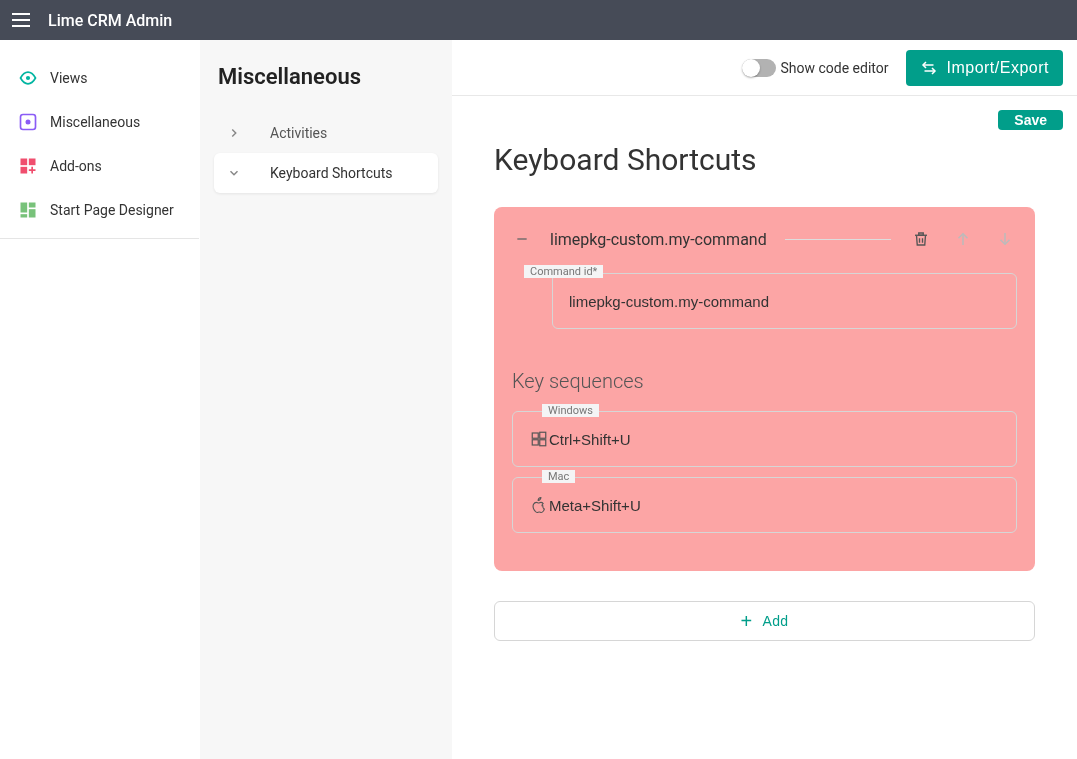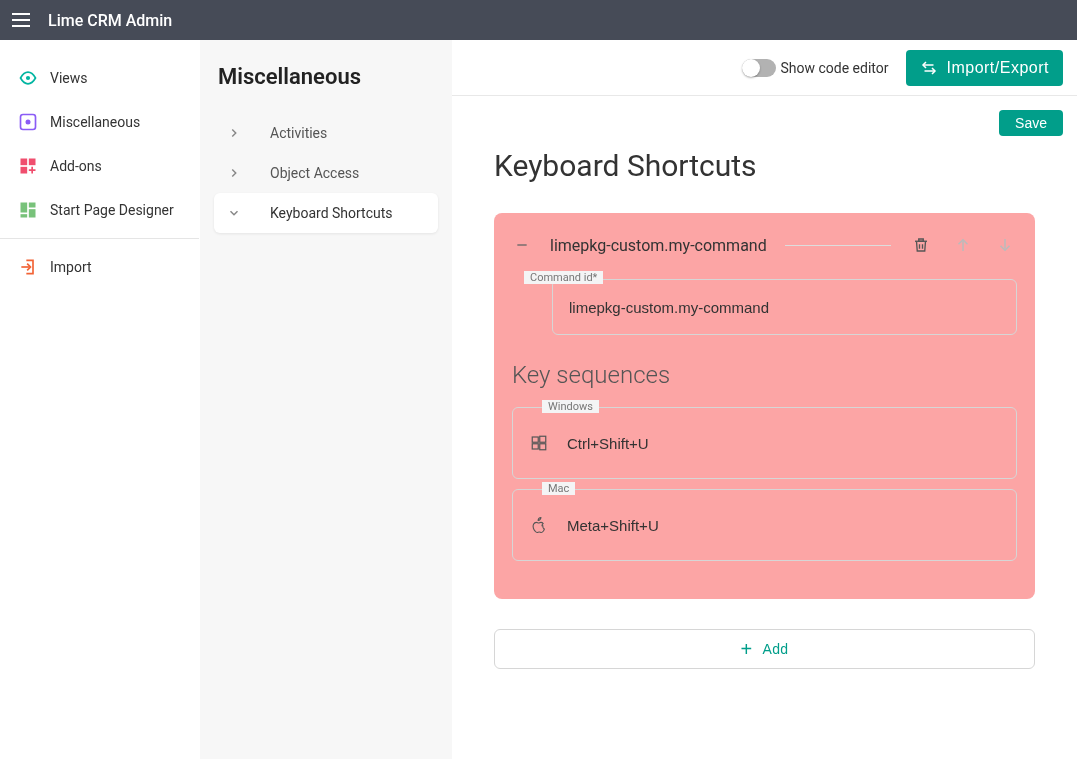--- a/index.html
+++ b/index.html
@@ -26,43 +26,43 @@
     .main { flex: 1; display: flex; flex-direction: column; }
     .toolbar { height: 56px; display: flex; align-items: center; justify-content: flex-end; padding: 0 14px; border-bottom: 1px solid #e8e8e8; gap: 18px; }
     .toggle-wrap { display: flex; align-items: center; gap: 4px; }
     .toggle { width: 34px; height: 18px; background: #b2b2b2; border-radius: 9px; position: relative; cursor: pointer; }
     .toggle .knob { width: 18px; height: 18px; background: #fff; border-radius: 50%; position: absolute; top: 0; left: 0; box-shadow: 0 1px 2px rgba(0,0,0,0.3); }
     .toggle-label { font-size: 14px; color: #333; }
     .btn-primary { background: #019e8a; color: #fff; border: none; border-radius: 4px; padding: 0 14px; height: 36px; font-size: 16px; font-weight: 500; letter-spacing: 0.5px; display: flex; align-items: center; gap: 8px; cursor: pointer; }
     .btn-primary .ic { width: 18px; height: 18px; display: flex; align-items: center; justify-content: center; }
 
     .save-row { display: flex; justify-content: flex-end; padding: 14px 14px 0; }
-    .btn-save { background: #019e8a; color: #fff; border: none; border-radius: 4px; padding: 0 16px; height: 26px; font-size: 14px; font-weight: 400; cursor: pointer; }
+    .btn-save { background: #019e8a; color: #fff; border: none; border-radius: 4px; padding: 0 16px; height: 20px; font-size: 14px; font-weight: 700; cursor: pointer; }
 
     .content { padding: 12px 42px 32px; }
     .page-title { font-size: 30px; font-weight: 400; color: #333; margin-bottom: 30px; }
 
     .card { background: #fca5a5; border-radius: 8px; padding: 20px 18px 28px; }
     .card-header { display: flex; align-items: center; gap: 18px; margin-bottom: 22px; }
     .collapse-btn { width: 20px; height: 20px; display: flex; align-items: center; justify-content: center; color: #666; cursor: pointer; }
     .card-title { font-size: 16px; color: #333; }
     .hr-line { flex: 1; height: 1px; background: #ddd; }
     .icon-btn { width: 24px; height: 24px; display: flex; align-items: center; justify-content: center; color: #666; cursor: pointer; }
     .icon-btn.disabled { color: #bbb; cursor: default; }
 
     .field { position: relative; margin-bottom: 22px; padding-left: 40px; }
     .field-label { position: absolute; top: -8px; left: 12px; background: #f4f4f5; padding: 0 6px; font-size: 11px; color: #777; }
     .field-label .req { color: #777; }
     .text-input { width: 100%; height: 56px; border: 1px solid #d6d6d6; border-radius: 6px; padding: 0 16px; font-size: 15px; color: #333; background: transparent; outline: none; }
 
-    .section-title { font-size: 24px; font-weight: 300; color: #555; margin: 26px 0 18px; }
+    .section-title { font-size: 20px; font-weight: 300; color: #555; margin: 40px 0 18px; }
 
     .key-field { position: relative; margin-bottom: 10px; }
     .key-label { position: absolute; top: -7px; left: 30px; background: #f4f4f5; padding: 0 6px; font-size: 11px; color: #777; }
-    .key-box { height: 72px; border: 1px solid #d6d6d6; border-radius: 6px; display: flex; align-items: center; padding: 0 16px; gap: 18px; }
+    .key-box { height: 56px; border: 1px solid #d6d6d6; border-radius: 6px; display: flex; align-items: center; padding: 0 16px; gap: 0; }
     .os-icon { width: 20px; height: 20px; display: flex; align-items: center; justify-content: center; color: #555; }
     .key-input { border: none; background: transparent; font-size: 15px; color: #333; outline: none; flex: 1; }
 
     .add-btn { width: 100%; height: 40px; border: 1px solid #d6d6d6; border-radius: 6px; background: #fff; display: flex; align-items: center; justify-content: center; gap: 10px; font-size: 14px; font-weight: 500; color: #019e8a; letter-spacing: 0.3px; cursor: pointer; margin-top: 30px; }
     .add-btn .plus { font-size: 20px; line-height: 1; }
   </style>
 </head>
 <body>
 
 <div class="topbar">
@@ -111,49 +111,31 @@
         <svg width="20" height="20" viewBox="0 0 24 24">
             <rect x="3" y="3" width="8" height="12" fill="#78c27a"></rect>
             <rect x="13" y="3" width="8" height="6" fill="#78c27a"></rect>
             <rect x="13" y="11" width="8" height="10" fill="#78c27a"></rect>
             <rect x="3" y="17" width="8" height="4" fill="#78c27a"></rect>
           </svg>
       </span>
       <span>Start Page Designer</span>
     </div>
     <div class="nav-divider"></div>
-    <div class="nav-item">
-      <span class="icon">
-        <svg width="20" height="20" viewBox="0 0 24 24" fill="none" stroke="#f26335" stroke-width="2">
-            <path d="M10 4h8v16h-8"></path>
-            <path d="M4 12h10"></path>
-            <path d="M11 8l4 4-4 4"></path>
-          </svg>
-      </span>
-      <span>Import</span>
-    </div>
   </aside>
 
   <div class="panel">
     <div class="panel-title">Miscellaneous</div>
     <div class="panel-item">
       <span class="chevron">
         <svg width="14" height="14" viewBox="0 0 24 24" fill="none" stroke="currentColor" stroke-width="2.5">
             <path d="M9 6l6 6-6 6"></path>
           </svg>
       </span>
       <span>Activities</span>
-    </div>
-    <div class="panel-item">
-      <span class="chevron">
-        <svg width="14" height="14" viewBox="0 0 24 24" fill="none" stroke="currentColor" stroke-width="2.5">
-            <path d="M9 6l6 6-6 6"></path>
-          </svg>
-      </span>
-      <span>Object Access</span>
     </div>
     <div class="panel-item active">
       <span class="chevron">
         <svg width="14" height="14" viewBox="0 0 24 24" fill="none" stroke="currentColor" stroke-width="2.5">
             <path d="M6 9l6 6 6-6"></path>
           </svg>
       </span>
       <span>Keyboard Shortcuts</span>
     </div>
   </div>

